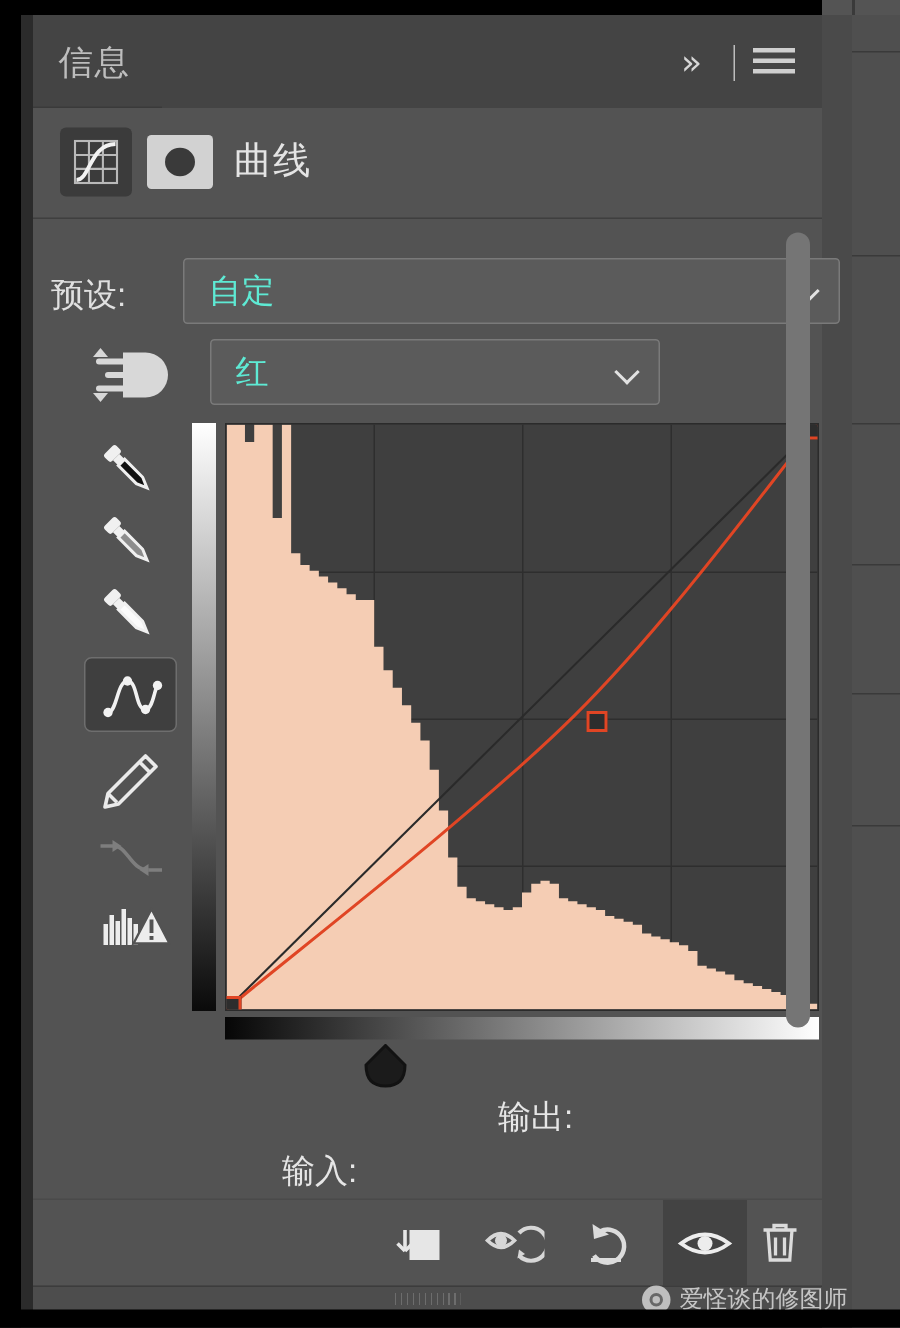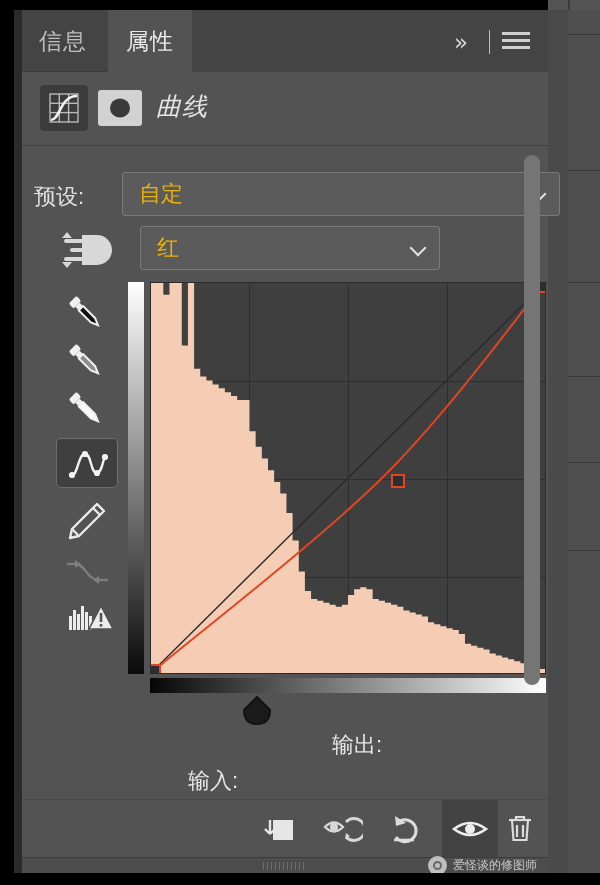--- a/index.html
+++ b/index.html
@@ -42,30 +42,30 @@
   .burger{position:absolute;right:18px;top:22px;width:28px;height:20px;cursor:pointer;}
   .burger i{position:absolute;left:0;width:28px;height:3px;background:#cfcfcf;}
   .burger i:nth-child(1){top:0;} .burger i:nth-child(2){top:7px;} .burger i:nth-child(3){top:14px;}
 
   
   .titlerow{position:absolute;left:0;top:62px;width:526px;height:73px;background:#535353;}
   .adjicon{position:absolute;left:18px;top:13px;width:48px;height:46px;background:#3b3b3b;border-radius:4px;}
   .maskthumb{position:absolute;left:76px;top:18px;width:44px;height:36px;background:#d2d2d2;border-radius:3px;}
   .maskthumb .dot{position:absolute;left:50%;top:50%;transform:translate(-50%,-50%);
                   width:20px;height:19px;border-radius:50%;background:#3a3a3a;}
-  .paneltitle{position:absolute;left:134px;top:18px;font-size:25px;color:#e4e4e4;letter-spacing:1px;font-style:italic;}
+  .paneltitle{position:absolute;left:134px;top:18px;font-size:25px;color:#e4e4e4;letter-spacing:1px;}
 
   
   .pbody{position:absolute;left:0;top:135px;width:526px;height:654px;background:#535353;}
   .pbody .topline{position:absolute;left:0;top:0;width:526px;height:1px;background:#3f3f3f;}
 
   
   .lbl-preset{position:absolute;left:12px;top:172px;font-size:22px;color:#e0e0e0;}
   .sel{position:absolute;background:#5b5b5b;border:1px solid #7a7a7a;border-radius:3px;box-sizing:border-box;
-       color:#eab308;font-size:22px;display:flex;align-items:center;cursor:pointer;}
+       color:#5eead4;font-size:22px;display:flex;align-items:center;cursor:pointer;}
   .sel .txt{margin-left:16px;}
   .sel .chev{position:absolute;right:12px;top:50%;transform:translateY(-50%);width:16px;height:16px;}
   .sel .chev:before{content:"";position:absolute;left:1px;top:2px;width:10px;height:10px;
        border-right:2px solid #e2e2e2;border-bottom:2px solid #e2e2e2;transform:rotate(45deg);}
   #presetSel{left:100px;top:162px;width:438px;height:44px;}
   #chanSel{left:118px;top:216px;width:300px;height:44px;}
 
   .chanicon{position:absolute;left:38px;top:222px;width:52px;height:36px;}
   .chanicon .pac{position:absolute;left:22px;top:3px;width:30px;height:30px;border-radius:0 15px 15px 0;background:#d8d8d8;}
   .chanicon .b{position:absolute;background:#d8d8d8;height:4px;border-radius:2px;}
@@ -121,21 +121,21 @@
   .grip{position:absolute;left:0;top:847px;width:526px;height:16px;background:#4d4d4d;border-top:1px solid #3c3c3c;}
   .grip .lines{position:absolute;left:50%;top:4px;transform:translateX(-50%);width:44px;height:8px;
       background:repeating-linear-gradient(to right,#6d6d6d 0,#6d6d6d 1px,transparent 1px,transparent 4px);}
 
   
   .scroll{position:absolute;left:494px;top:145px;width:30px;height:530px;}
   .scroll .thumb{position:absolute;left:8px;top:0;width:16px;height:530px;background:#757575;border-radius:8px;cursor:pointer;}
 
   
   .wm{position:absolute;left:428px;top:856px;display:flex;align-items:center;gap:6px;
-      font-size:12px;color:#cfcfcf;opacity:.92;}
+      font-size:16px;color:#cfcfcf;opacity:.92;}
   .wm .logo{width:19px;height:19px;border-radius:50%;background:#c9c9c9;position:relative;}
   .wm .logo:after{content:"";position:absolute;left:5px;top:5px;width:9px;height:9px;border-radius:50%;
       border:2px solid #6b6b6b;box-sizing:border-box;}
   .bottomblack{position:absolute;left:0;top:873px;width:600px;height:12px;background:#000;}
 </style>
 </head>
 <body>
 
 <div class="screen">
 
@@ -159,23 +159,20 @@
     <div class="hl" style="top:540px"></div>
   </div>
 
   <div class="panel">
 
     <div class="tabbar">
       <div class="tabfill"></div>
       <div class="tab inactive">
         <span>信息</span>
       </div>
-      <div class="tab active">
-        <span>属性</span>
-      </div>
       <div class="underline"></div>
 
       <div class="collapse">»</div>
       <div class="divbar"></div>
       <div class="burger">
         <i></i>
         <i></i>
         <i></i>
       </div>
     </div>

